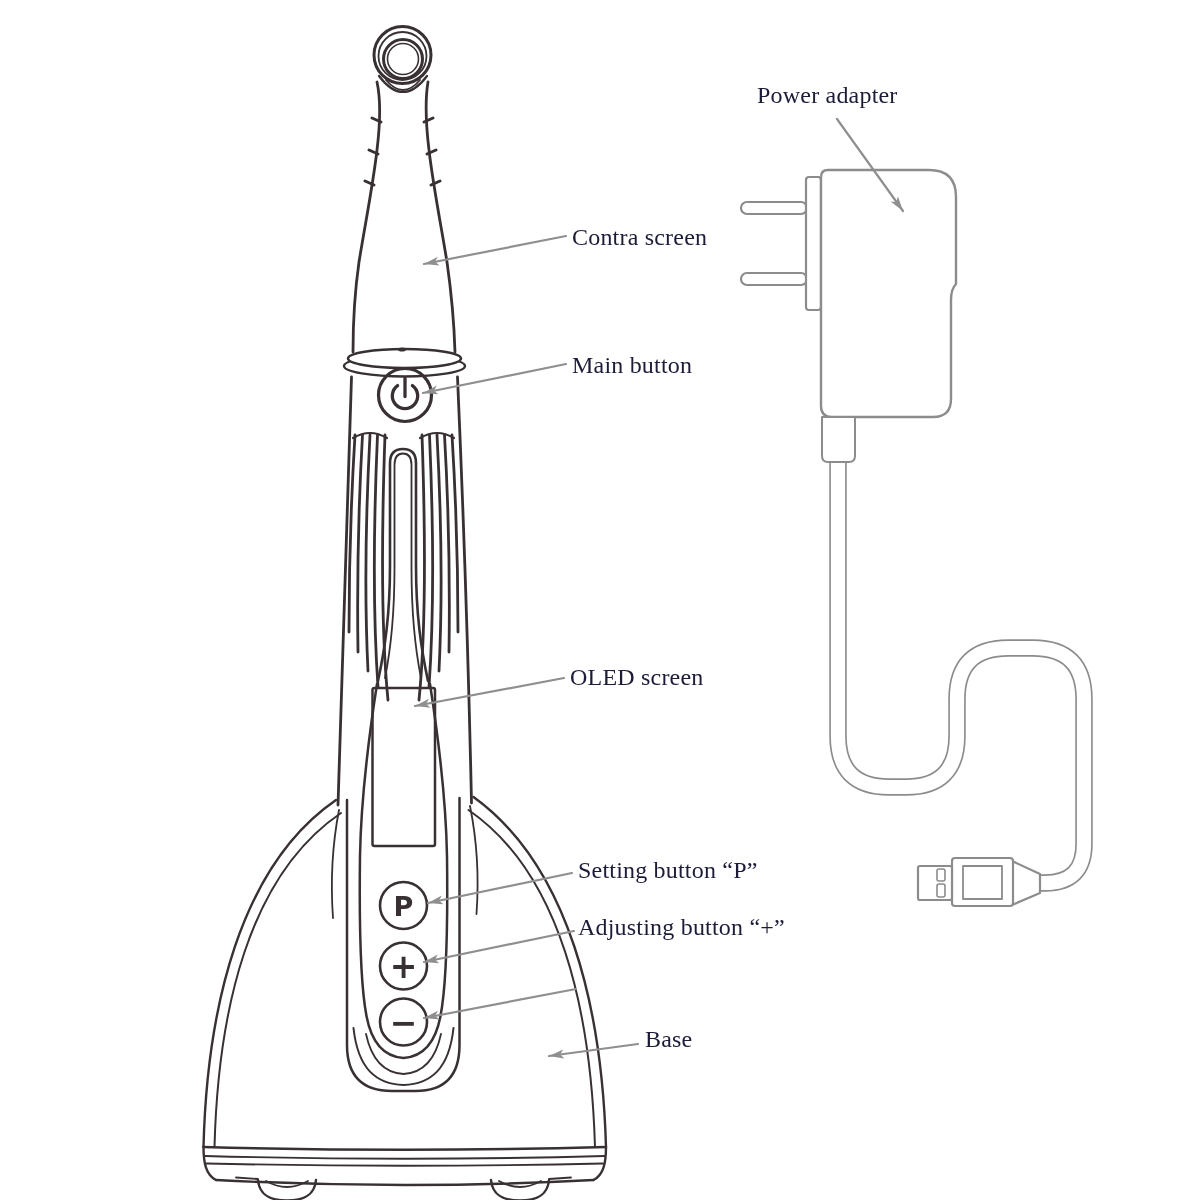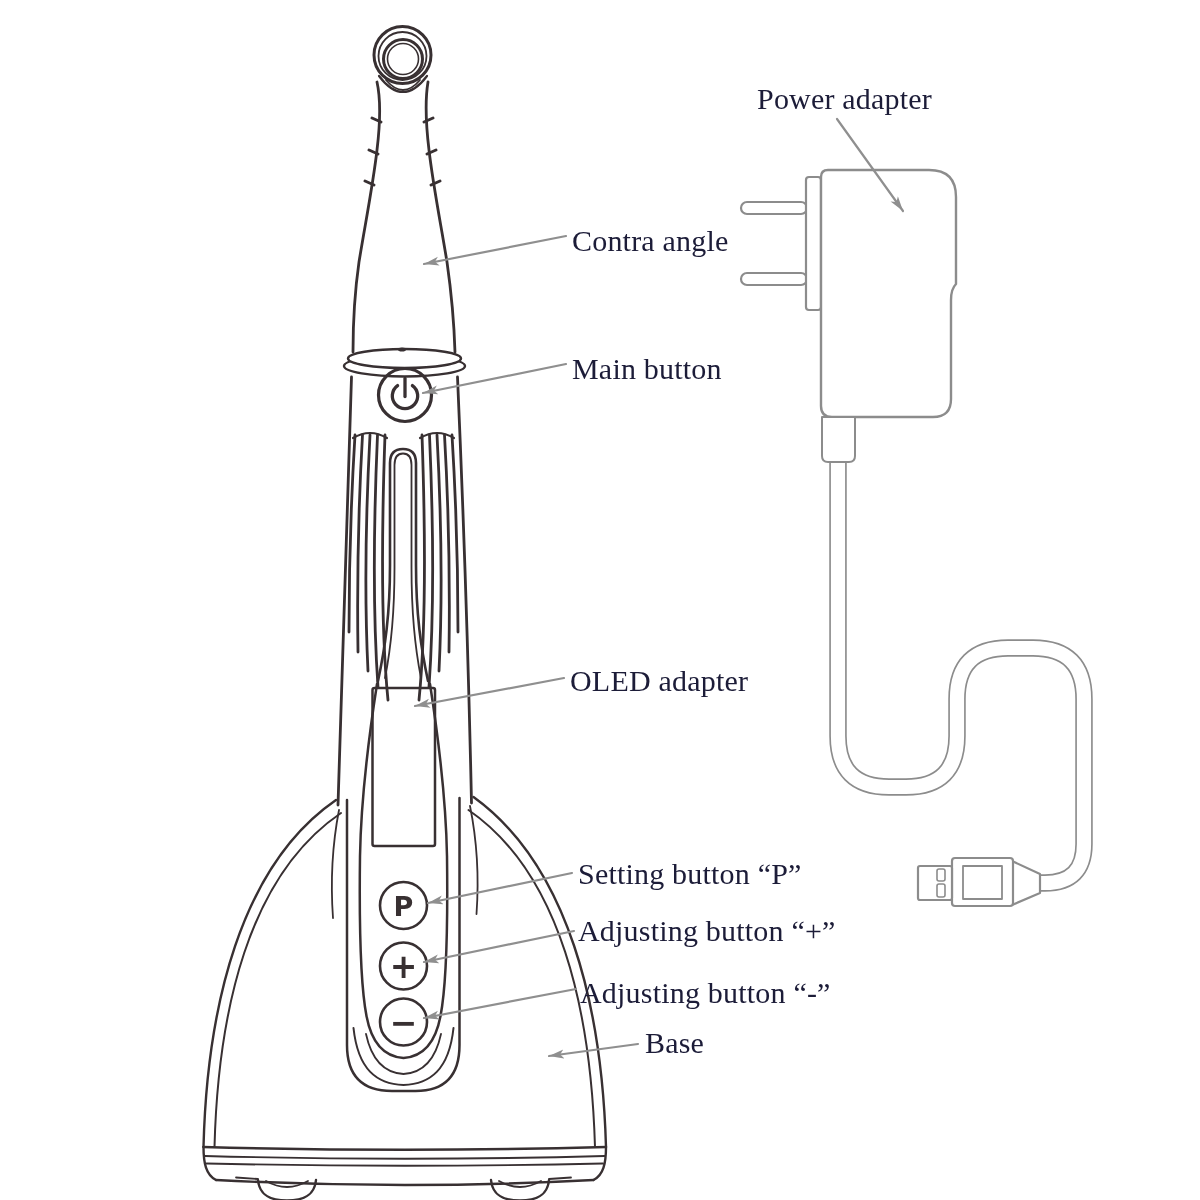--- a/index.html
+++ b/index.html
@@ -6,21 +6,21 @@
   #stage{
     position:relative;
     width:1200px;height:1200px;
     background:#ffffff;
     overflow:hidden;
     font-family:"Liberation Serif", serif;
   }
   #artwork{position:absolute;left:0;top:0;}
   .lbl{
     position:absolute;
-    font-size:30px;
+    font-size:24px;
     line-height:1.1;
     color:#1c1c38;
     white-space:nowrap;
     letter-spacing:0.2px;
   }
 </style>
 </head>
 <body>
 
 <div id="stage">
@@ -169,21 +169,20 @@
       <path d="M 566 364 L 423 393" marker-end="url(#arw)"></path>
       <path d="M 564 678 L 415 706" marker-end="url(#arw)"></path>
       <path d="M 572 873 L 428 903" marker-end="url(#arw)"></path>
       <path d="M 574 931 L 424 962" marker-end="url(#arw)"></path>
       <path d="M 576 989 L 424 1018" marker-end="url(#arw)"></path>
       <path d="M 638 1044 L 549 1056" marker-end="url(#arw)"></path>
     </g>
   </svg>
 
   <div class="lbl" style="left:757px; top:82px;">Power adapter</div>
-  <div class="lbl" style="left:572px; top:224px;">Contra angle</div>
+  <div class="lbl" style="left:572px; top:224px;">Contra screen</div>
   <div class="lbl" style="left:572px; top:352px;font-family:Liberation Serif, serif;">Main button</div>
-  <div class="lbl" style="left:570px; top:664px;">OLED adapter</div>
+  <div class="lbl" style="left:570px; top:664px;">OLED screen</div>
   <div class="lbl" style="left:578px; top:914px;">Adjusting button “+”</div>
   <div class="lbl" style="left:578px; top:857px;">Setting button “P”</div>
-  <div class="lbl" style="left:580px; top:976px;">Adjusting button “-”</div>
   <div class="lbl" style="left:645px; top:1026px;font-family:Liberation Serif, serif;">Base</div>
 
 </div>
 
 </body></html>

